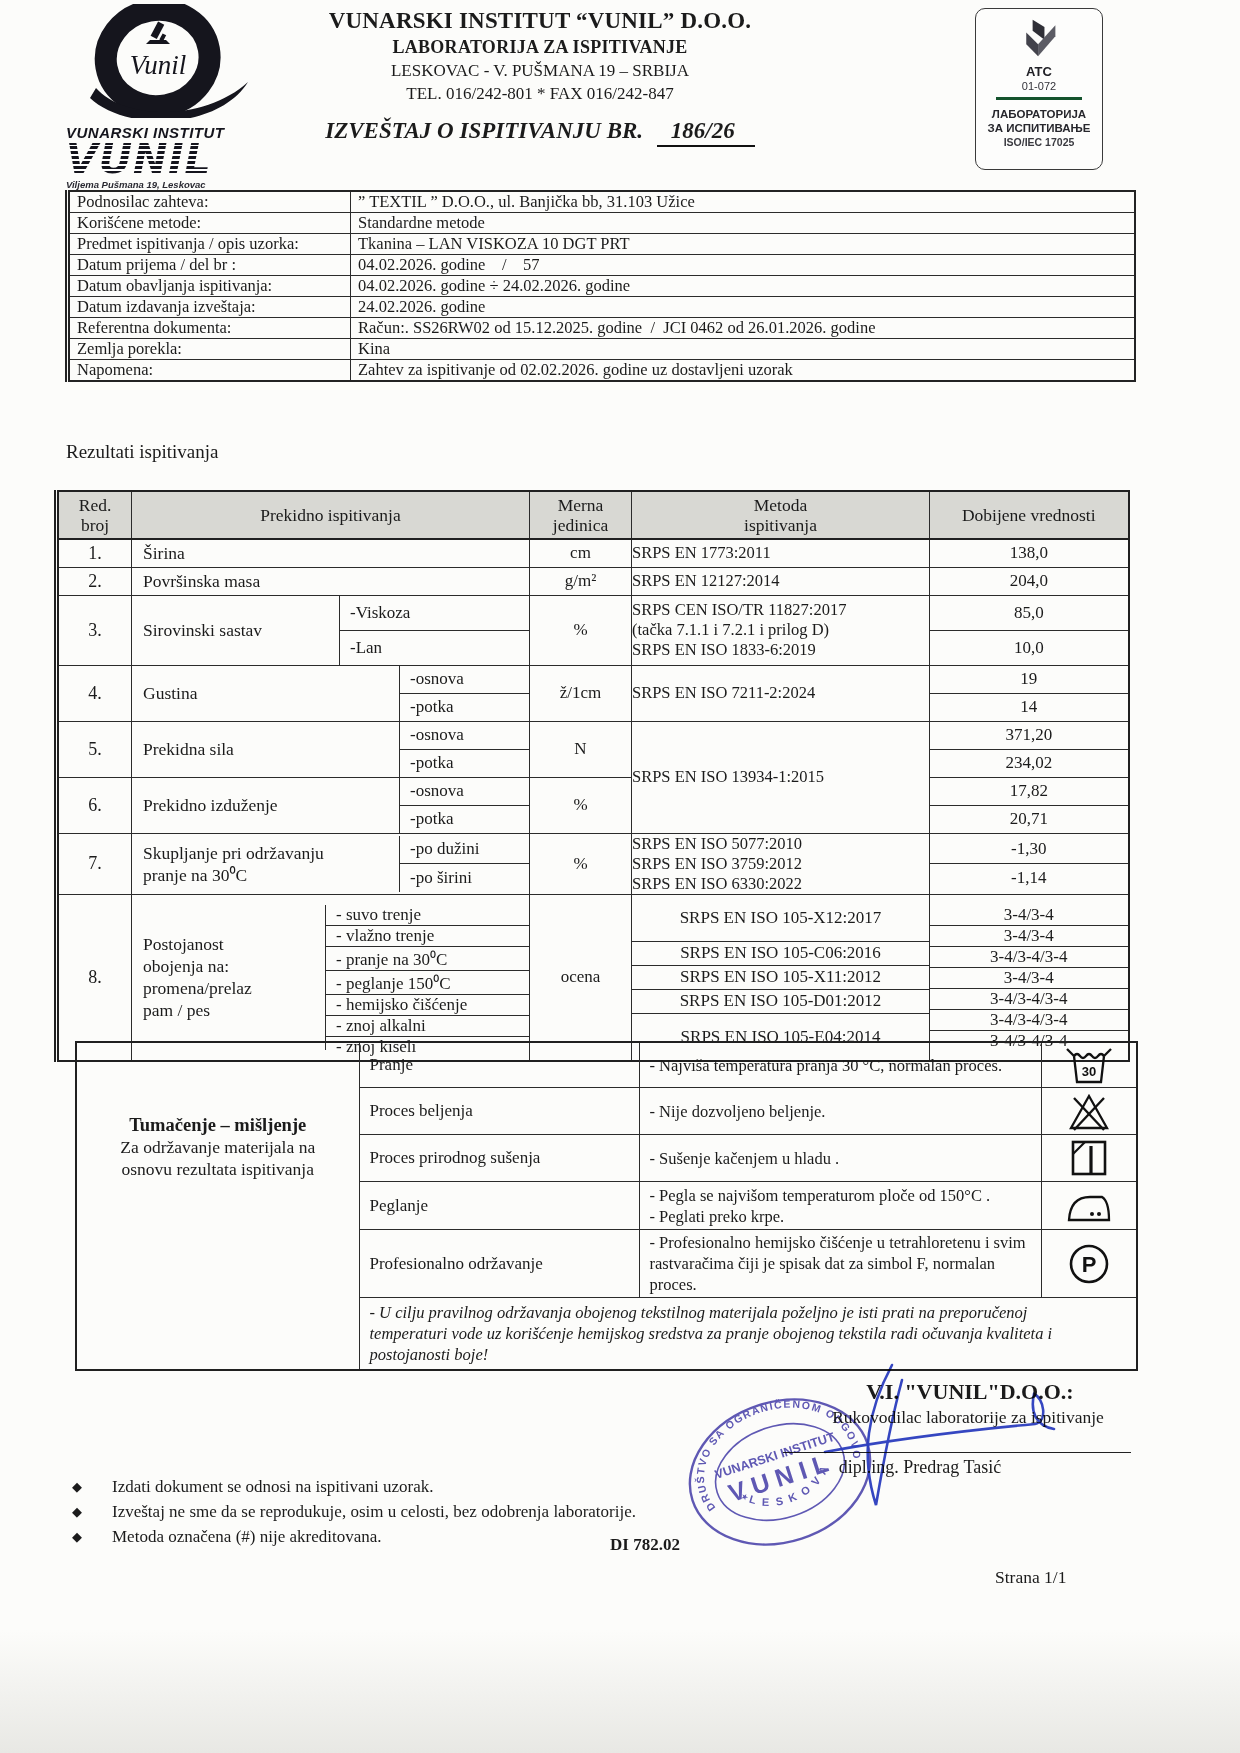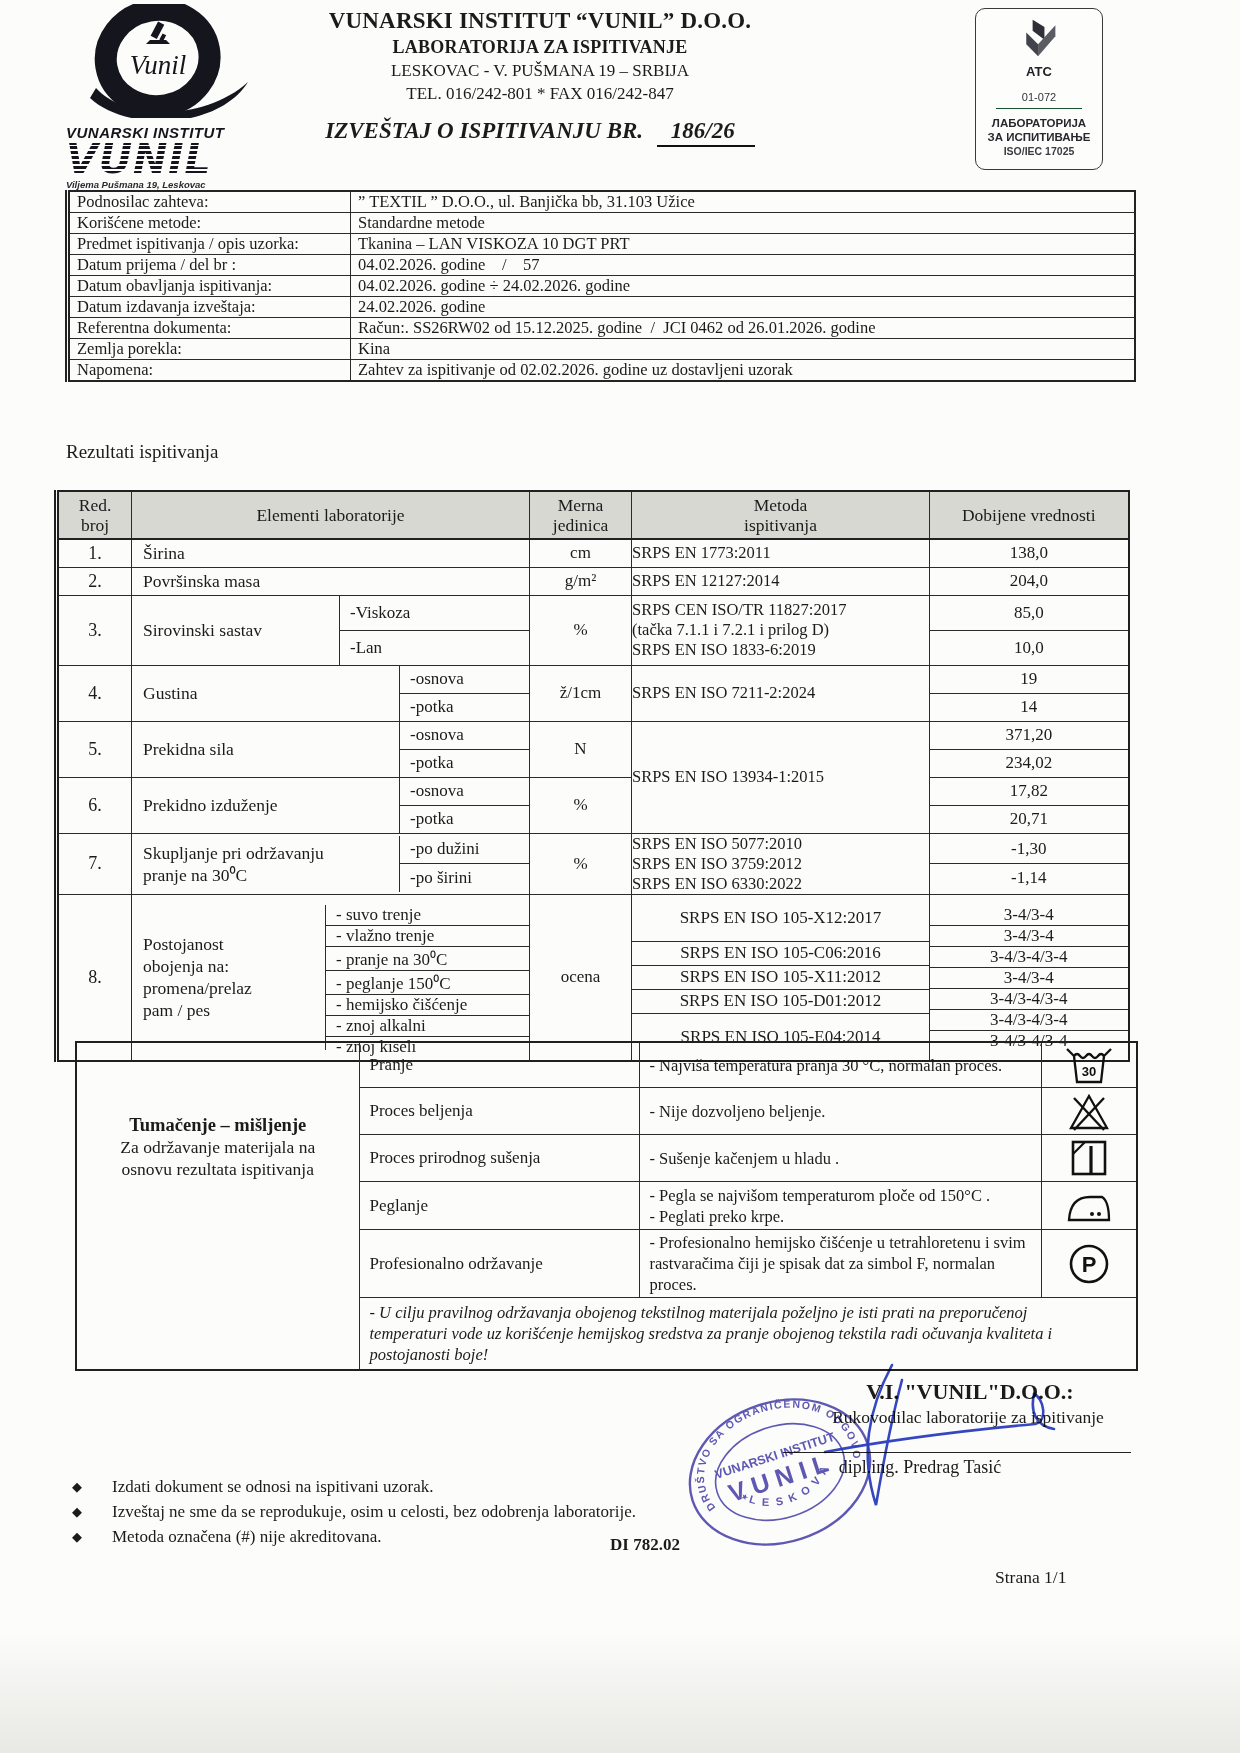--- a/index.html
+++ b/index.html
@@ -30,22 +30,22 @@
   .org-addr{font-size:17px;margin-top:3px;}
   .org-tel{font-size:17px;margin-top:3px;}
   .report-line{position:absolute;left:280px;top:118px;width:520px;text-align:center;
     font-size:23px;font-weight:bold;font-style:italic;}
   .report-no{display:inline-block;border-bottom:2.5px solid #111;padding:0 20px 1px 14px;margin-left:8px;}
 
   .atc-box{position:absolute;left:975px;top:8px;width:126px;height:160px;
     border:1.6px solid #3a3a3a;border-radius:10px;background:#fdfdfc;
     font-family:"Liberation Sans",sans-serif;text-align:center;}
   .atc-abbr{font-size:13px;font-weight:bold;color:#202026;margin-top:1px;}
-  .atc-num{font-size:11px;color:#33333a;margin-top:12px;padding-bottom:5px;
-    border-bottom:1px solid #14532d;width:86px;margin-left:20px;}
+  .atc-num{font-size:11px;color:#33333a;margin-top:1px;padding-bottom:5px;
+    border-bottom:3px solid #14532d;width:86px;margin-left:20px;}
   .atc-cyr{font-size:11.5px;font-weight:bold;color:#27272d;margin-top:7px;line-height:14px;}
   .atc-iso{font-size:10.5px;font-weight:bold;color:#3a3a40;margin-top:1px;}
 
   
   table{border-collapse:collapse;table-layout:fixed;}
   td{vertical-align:middle;}
 
   .itab{position:absolute;left:65px;top:190px;width:1071px;
     border:2.6px solid #232323;border-left:5px double #232323;}
   .itab td{border:1.9px solid #2b2b2b;font-size:16.5px;height:18.9px;
@@ -201,21 +201,21 @@
       <col style="width:102px">
       <col style="width:298px">
       <col style="width:199px">
     </colgroup>
   <tbody>
       <tr class="rhead">
     <td>
           <div>Red.</div>
           <div>broj</div>
         </td>
-    <td>Elementi laboratorije</td>
+    <td>Prekidno ispitivanja</td>
     <td>
           <div>Merna</div>
           <div>jedinica</div>
         </td>
     <td>
           <div>Metoda</div>
           <div>ispitivanja</div>
         </td>
     <td>Dobijene vrednosti</td>
   </tr>

